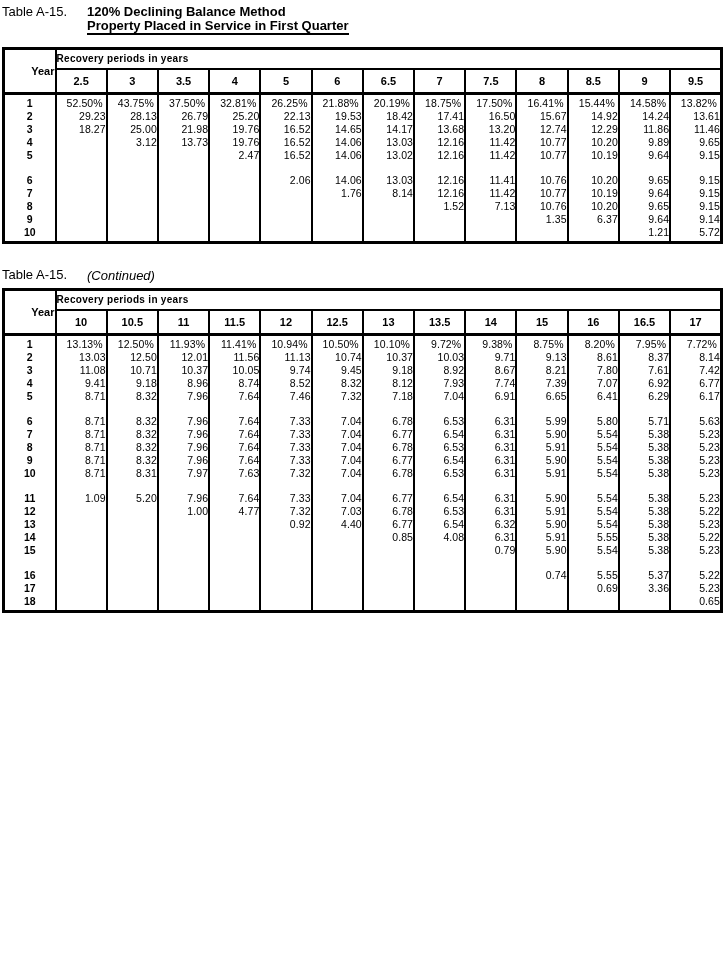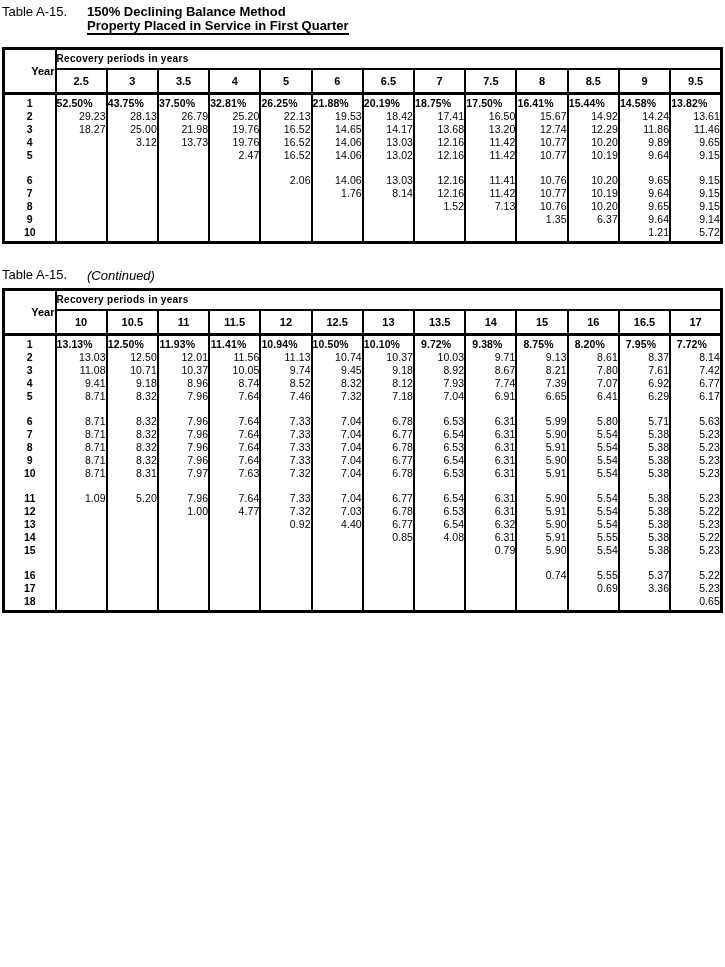--- a/index.html
+++ b/index.html
@@ -44,35 +44,35 @@
 
   td.year-td {
     border-right: 2px solid #000; text-align: center;
     font-size: 10.5px; font-weight: bold; line-height: 13px;
   }
   td.val-td {
     border-left: 2px solid #000; text-align: right; padding-right: 13px;
     font-size: 10.5px; line-height: 13px; letter-spacing: 0.1px;
     white-space: nowrap; overflow: visible;
   }
-  td.val-td.pct { padding-right: 13px; font-weight: bold; }
+  td.val-td.pct { padding-right: 3px; }
   tr.data-row td { height: 13px; }
   tr.gap-row td { height: 12px; }
   tr.padtop-row td { height: 3px; }
   tr.padbot-row td { height: 4px; }
 </style>
 </head>
 <body>
 
 <div class="page">
 
   <div class="title-block">
     <div class="title-label">Table A-15.</div>
     <div class="title-lines">
-      <div class="line">150% Declining Balance Method</div>
+      <div class="line">120% Declining Balance Method</div>
       <div class="line"><span class="underlined">Property Placed in Service in First Quarter</span></div>
     </div>
   </div>
 
   <table class="dep">
       <colgroup>
         <col class="year-col">
         <col>
         <col>
         <col>

